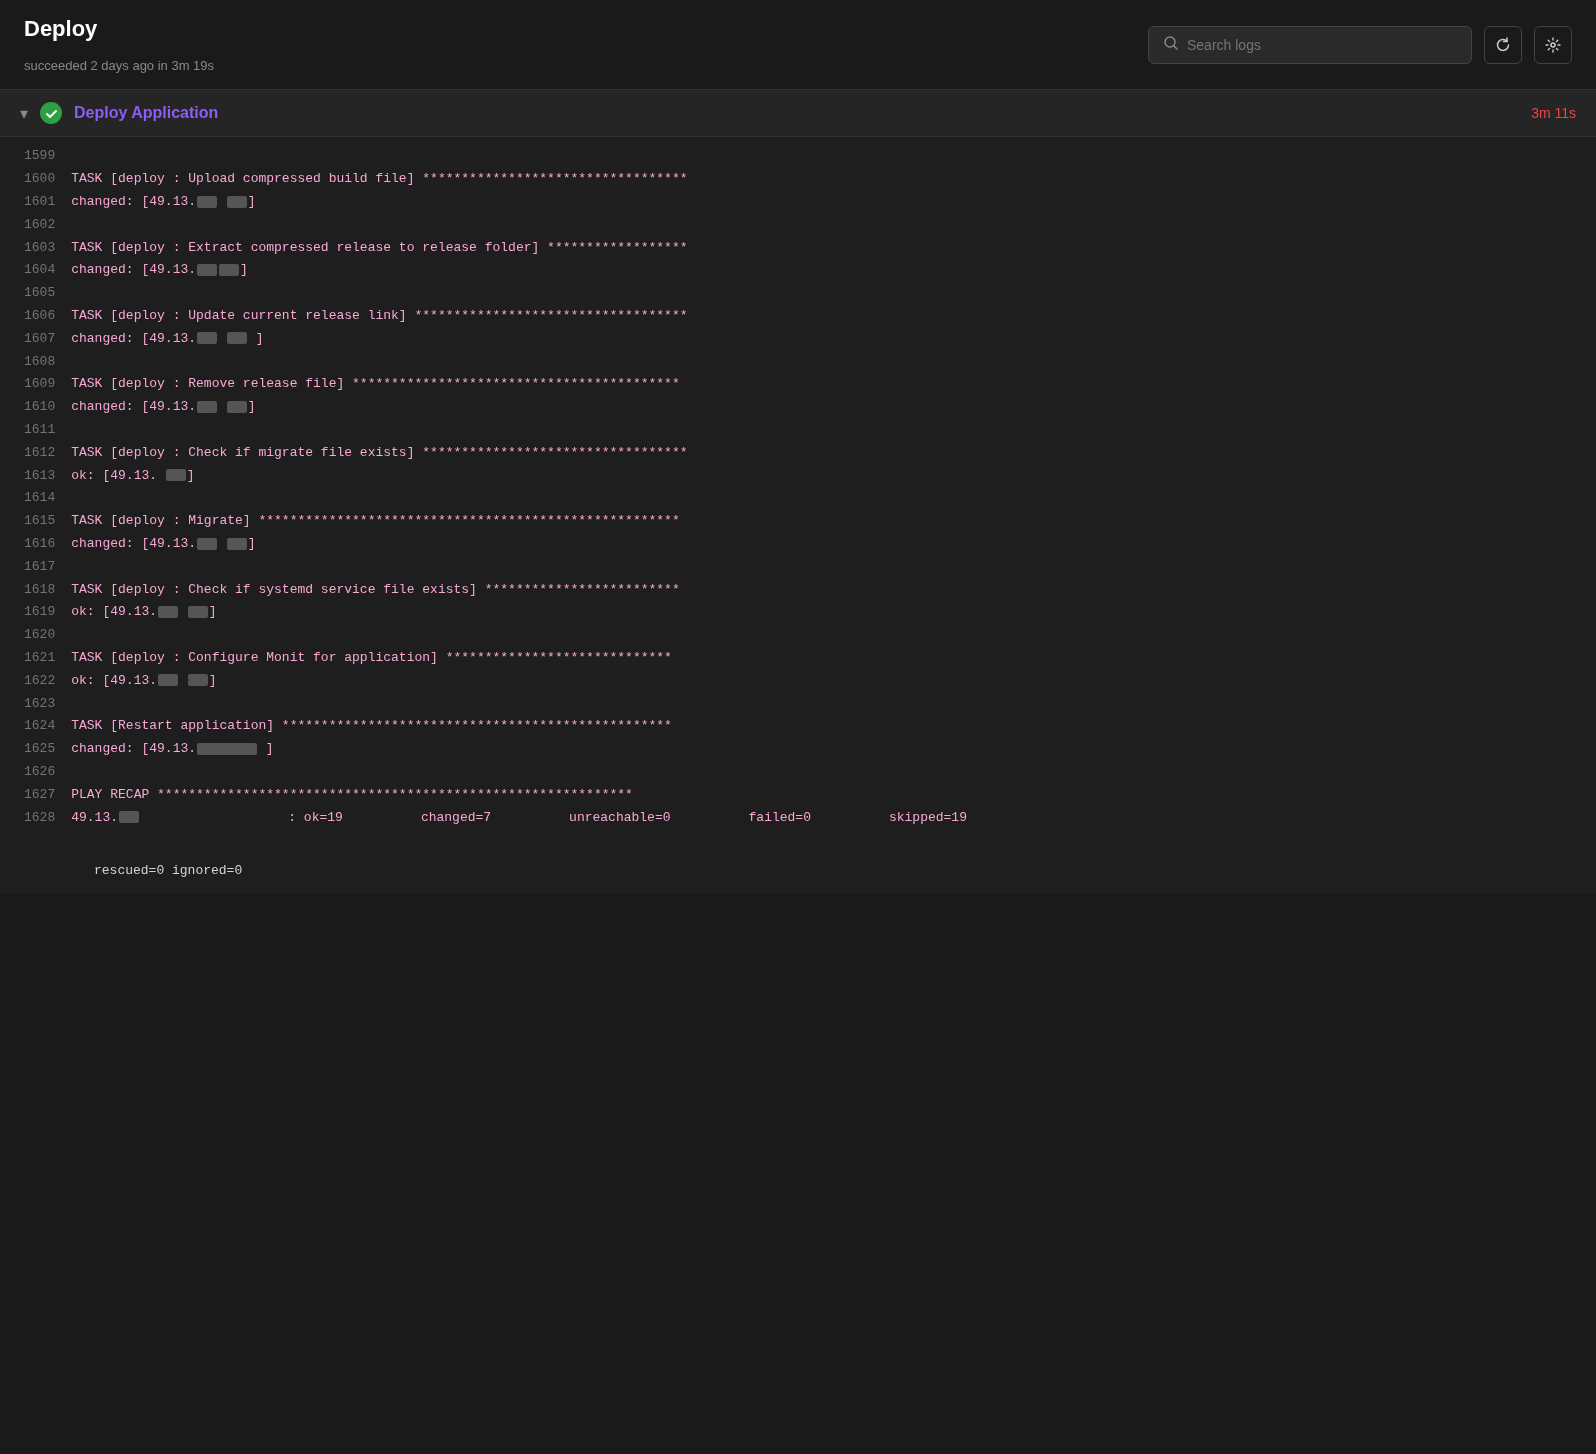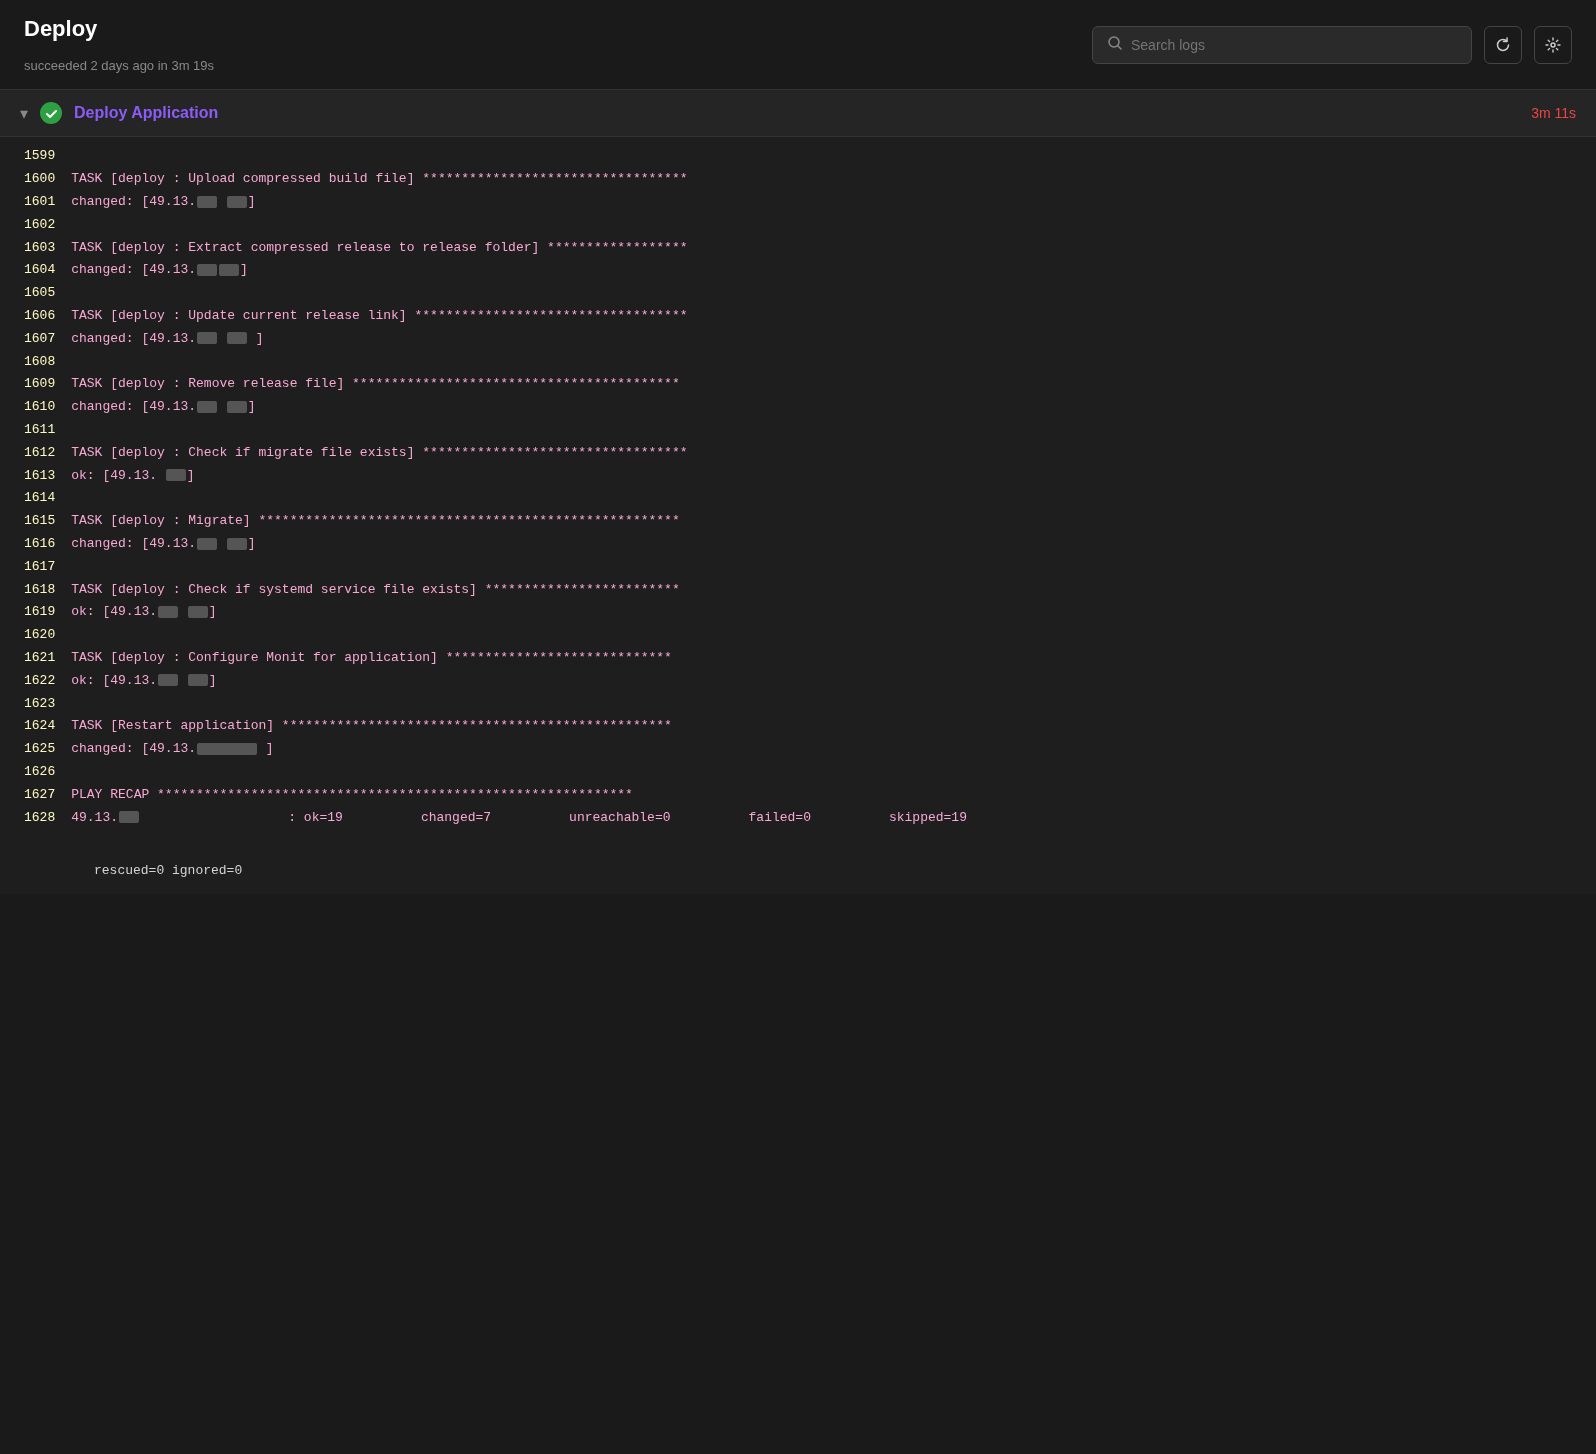--- a/index.html
+++ b/index.html
@@ -42,21 +42,21 @@
       gap: 12px;
     }
 
     .search-box {
       display: flex;
       align-items: center;
       background-color: #2a2a2a;
       border: 1px solid #444;
       border-radius: 6px;
       padding: 8px 14px;
-      width: 380px;
+      width: 324px;
       gap: 8px;
     }
 
     .search-box input {
       background: transparent;
       border: none;
       outline: none;
       color: #aaa;
       font-size: 14px;
       flex: 1;
@@ -132,21 +132,21 @@
     .log-line {
       display: flex;
       align-items: baseline;
       padding: 1px 0;
       font-family: 'Courier New', 'Consolas', monospace;
       font-size: 13px;
       line-height: 1.6;
     }
 
     .line-number {
-      color: #fef9c3;
+      color: #737373;
       min-width: 70px;
       padding: 0 16px 0 24px;
       text-align: center;
       user-select: none;
       flex-shrink: 0;
     }
 
     .line-content {
       color: #f9a8d4;
       flex: 1;

